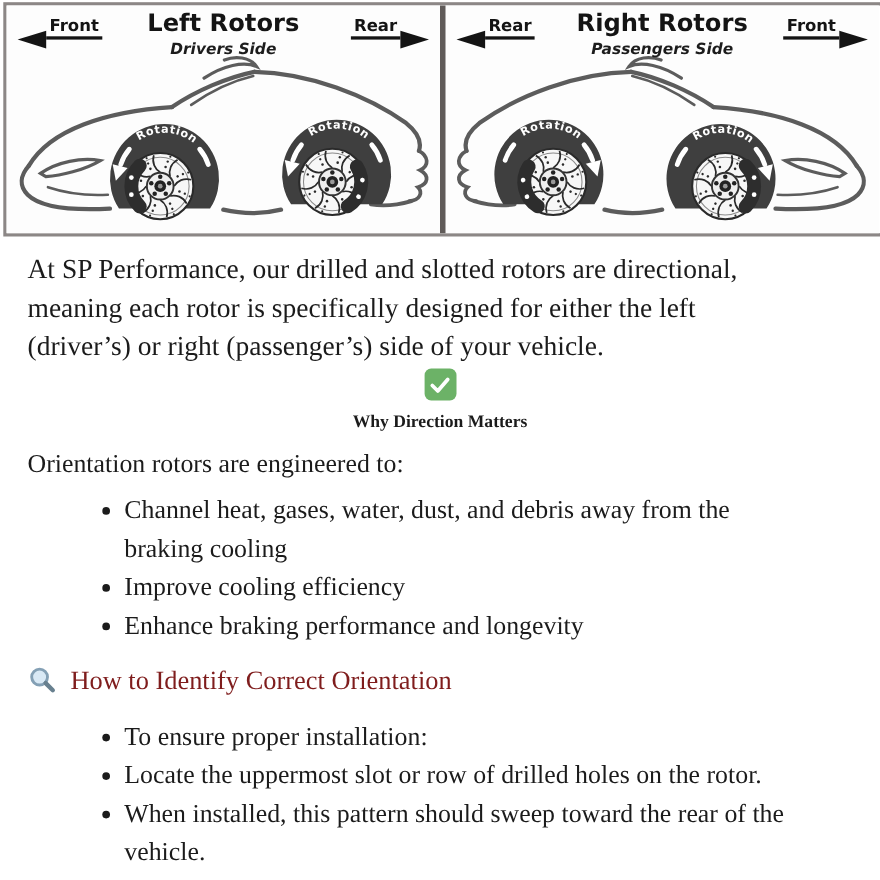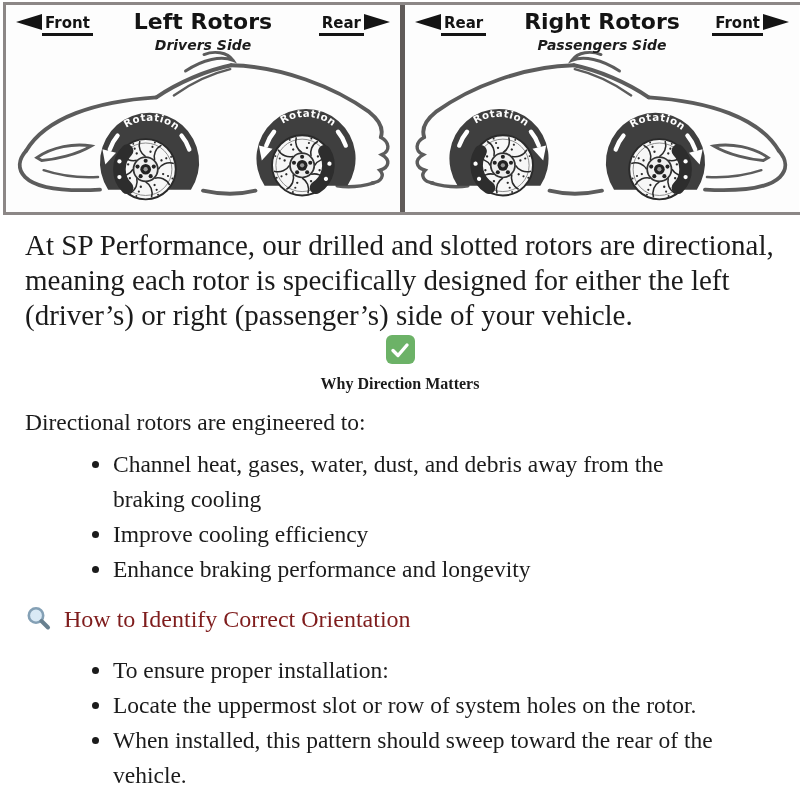--- a/index.html
+++ b/index.html
@@ -10,32 +10,32 @@
            border:3px solid #8c8786;background:#fff;}
   .panel{position:relative;width:394px;height:207px;background:#fdfdfd;overflow:hidden;}
   .panel+.panel{border-left:5px solid #605b59;}
   .panel-svg{position:absolute;left:0;top:0;width:100%;height:100%;}
   .panel-title{position:absolute;top:4px;left:0;width:100%;text-align:center;
                font-family:"DejaVu Sans",sans-serif;font-weight:bold;font-size:22px;
                color:#141414;letter-spacing:0;}
   .panel-sub{position:absolute;top:32px;left:0;width:100%;text-align:center;
              font-family:"DejaVu Sans",sans-serif;font-weight:bold;font-style:italic;
              font-size:14px;color:#1c1c1c;}
-  .dir{position:absolute;top:9px;display:flex;align-items:flex-start;z-index:2;}
+  .dir{position:absolute;top:9px;display:flex;align-items:flex-end;z-index:2;}
   .dir.left{left:10px;} .dir.right{right:10px;}
   .dir-text{font-family:"DejaVu Sans",sans-serif;font-weight:bold;font-size:15px;
             color:#141414;border-bottom:3.5px solid #141414;padding:0 3px 1px 3px;}
   .tri{width:0;height:0;border-top:8px solid transparent;border-bottom:8px solid transparent;
        margin-bottom:-8px;}
   .tri-left{border-right:26px solid #141414;}
   .tri-right{border-left:26px solid #141414;}
 
   
   .content{padding:0 25px;}
-  .intro{font-size:29px;line-height:35px;margin:13px 0 0 0;white-space:pre-line;}
+  .intro{font-size:25px;line-height:35px;margin:13px 0 0 0;white-space:pre-line;}
   .h-row{display:flex;align-items:center;gap:11px;}
   .h1-row{margin-top:2px;font-size:16px;font-weight:bold;flex-direction:column;}
   .h2-row{margin-top:18px;font-size:24px;font-weight:normal;color:#7f1d1d;}
   .check-box{display:inline-flex;width:29px;height:29px;background:#6cb267;border-radius:6px;
              align-items:center;justify-content:center;flex:0 0 auto;}
   .mag-box{display:inline-flex;width:28px;height:28px;align-items:center;justify-content:center;
            flex:0 0 auto;}
   .lead{font-size:23.5px;line-height:35px;margin:12px 0 0 0;}
   ul{margin:7px 0 0 0;padding-left:88px;font-size:23.5px;line-height:35px;}
   ul.list2{margin-top:20px;}
@@ -199,38 +199,38 @@
 
   <div class="h-row h1-row">
     <span class="check-box">
       <svg width="24" height="24" viewBox="0 0 24 24">
           <path d="M5 12.5 L10 17.5 L19 7" stroke="#fff" stroke-width="3.4" fill="none" stroke-linecap="round" stroke-linejoin="round"></path>
         </svg>
     </span>
     <span>Why Direction Matters</span>
   </div>
 
-  <p class="lead">Directional rotors are engineered to:</p>
+  <p class="lead">Orientation rotors are engineered to:</p>
 
   <ul>
     <li>Channel heat, gases, water, dust, and debris away from the
 braking cooling</li>
     <li>Improve cooling efficiency</li>
     <li>Enhance braking performance and longevity</li>
   </ul>
 
   <div class="h-row h2-row">
     <span class="mag-box">
       <svg width="28" height="28" viewBox="0 0 28 28">
         <circle cx="11" cy="10.5" r="7.2" fill="#d9e9f5" stroke="#84a0b5" stroke-width="2.6"></circle>
         <line x1="16.5" y1="16" x2="23" y2="22.5" stroke="#68808f" stroke-width="4" stroke-linecap="round"></line>
       </svg>
     </span>
     <span>How to Identify Correct Orientation</span>
   </div>
 
   <ul class="list2">
     <li>To ensure proper installation:</li>
-    <li>Locate the uppermost slot or row of system holes on the rotor.</li>
+    <li>Locate the uppermost slot or row of drilled holes on the rotor.</li>
     <li>When installed, this pattern should sweep toward the rear of the
 vehicle.</li>
   </ul>
 </div>
 
 </body></html>

